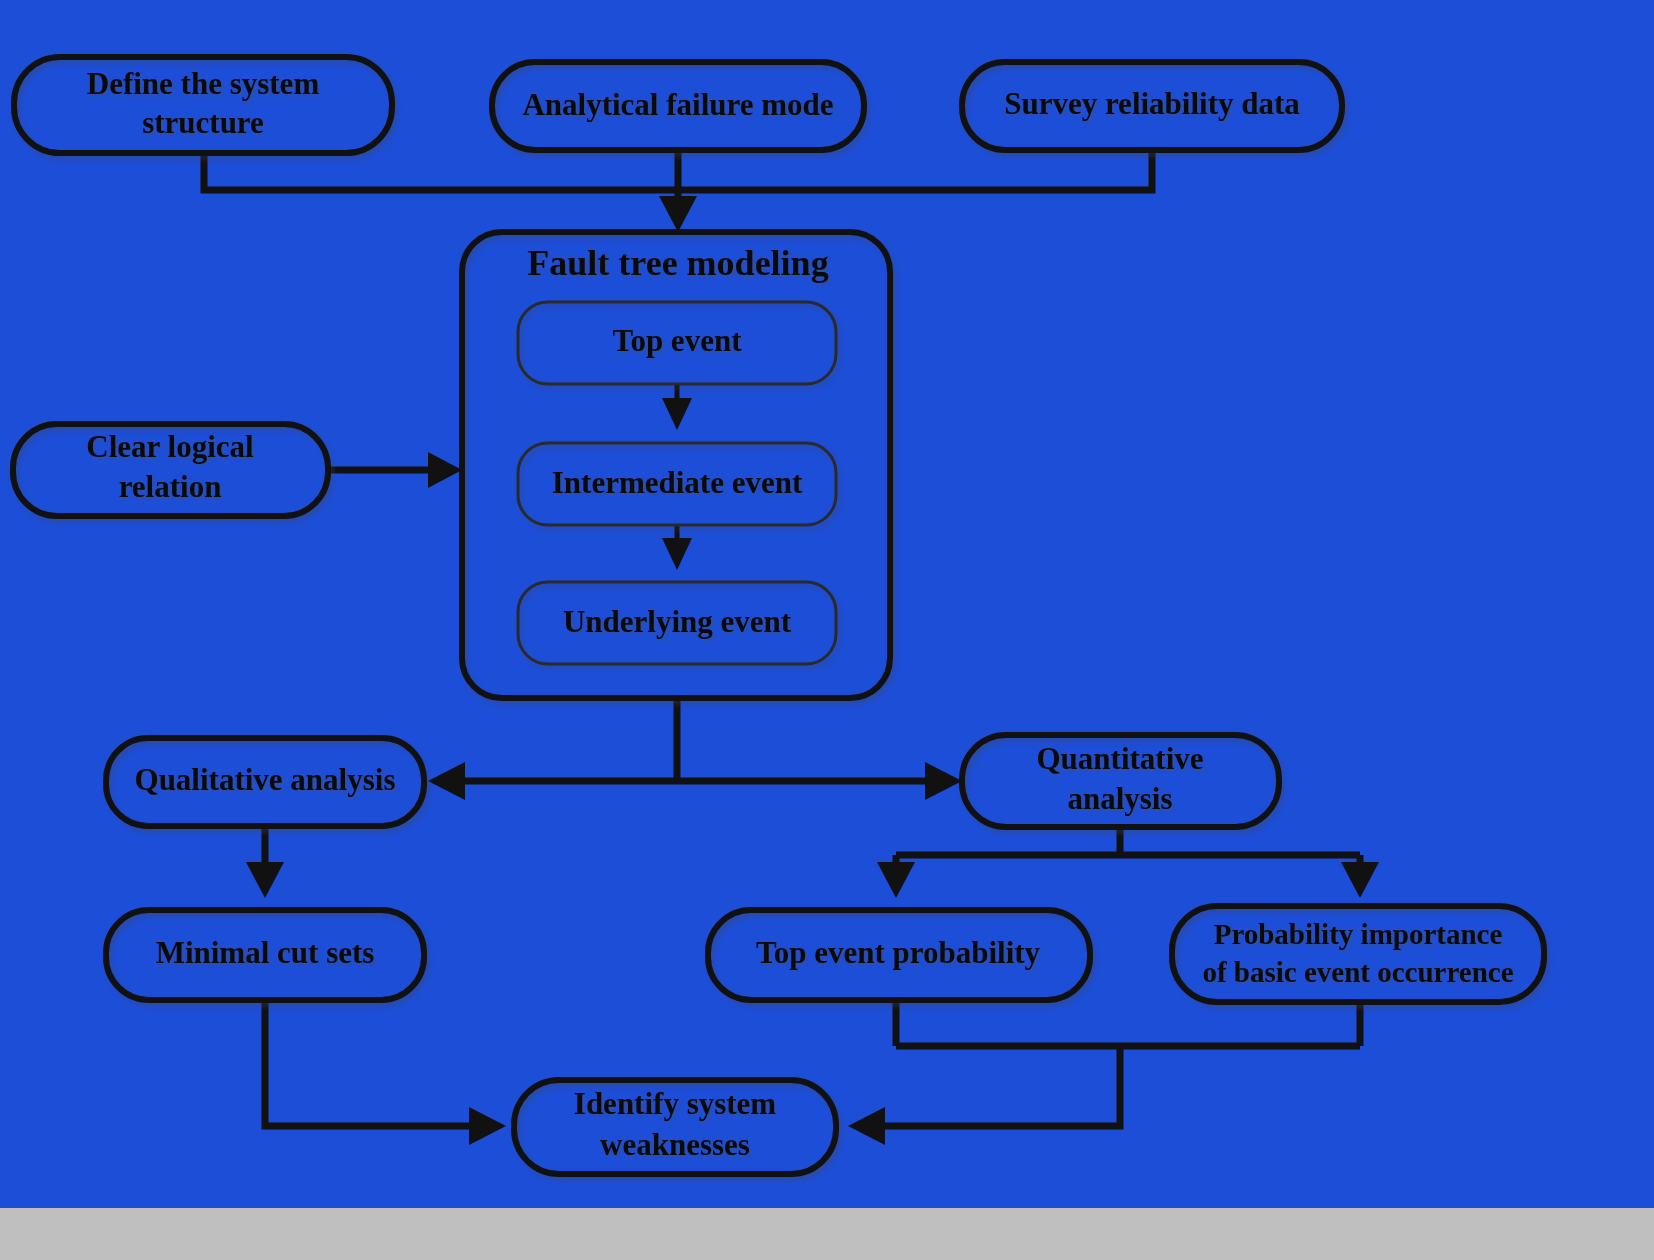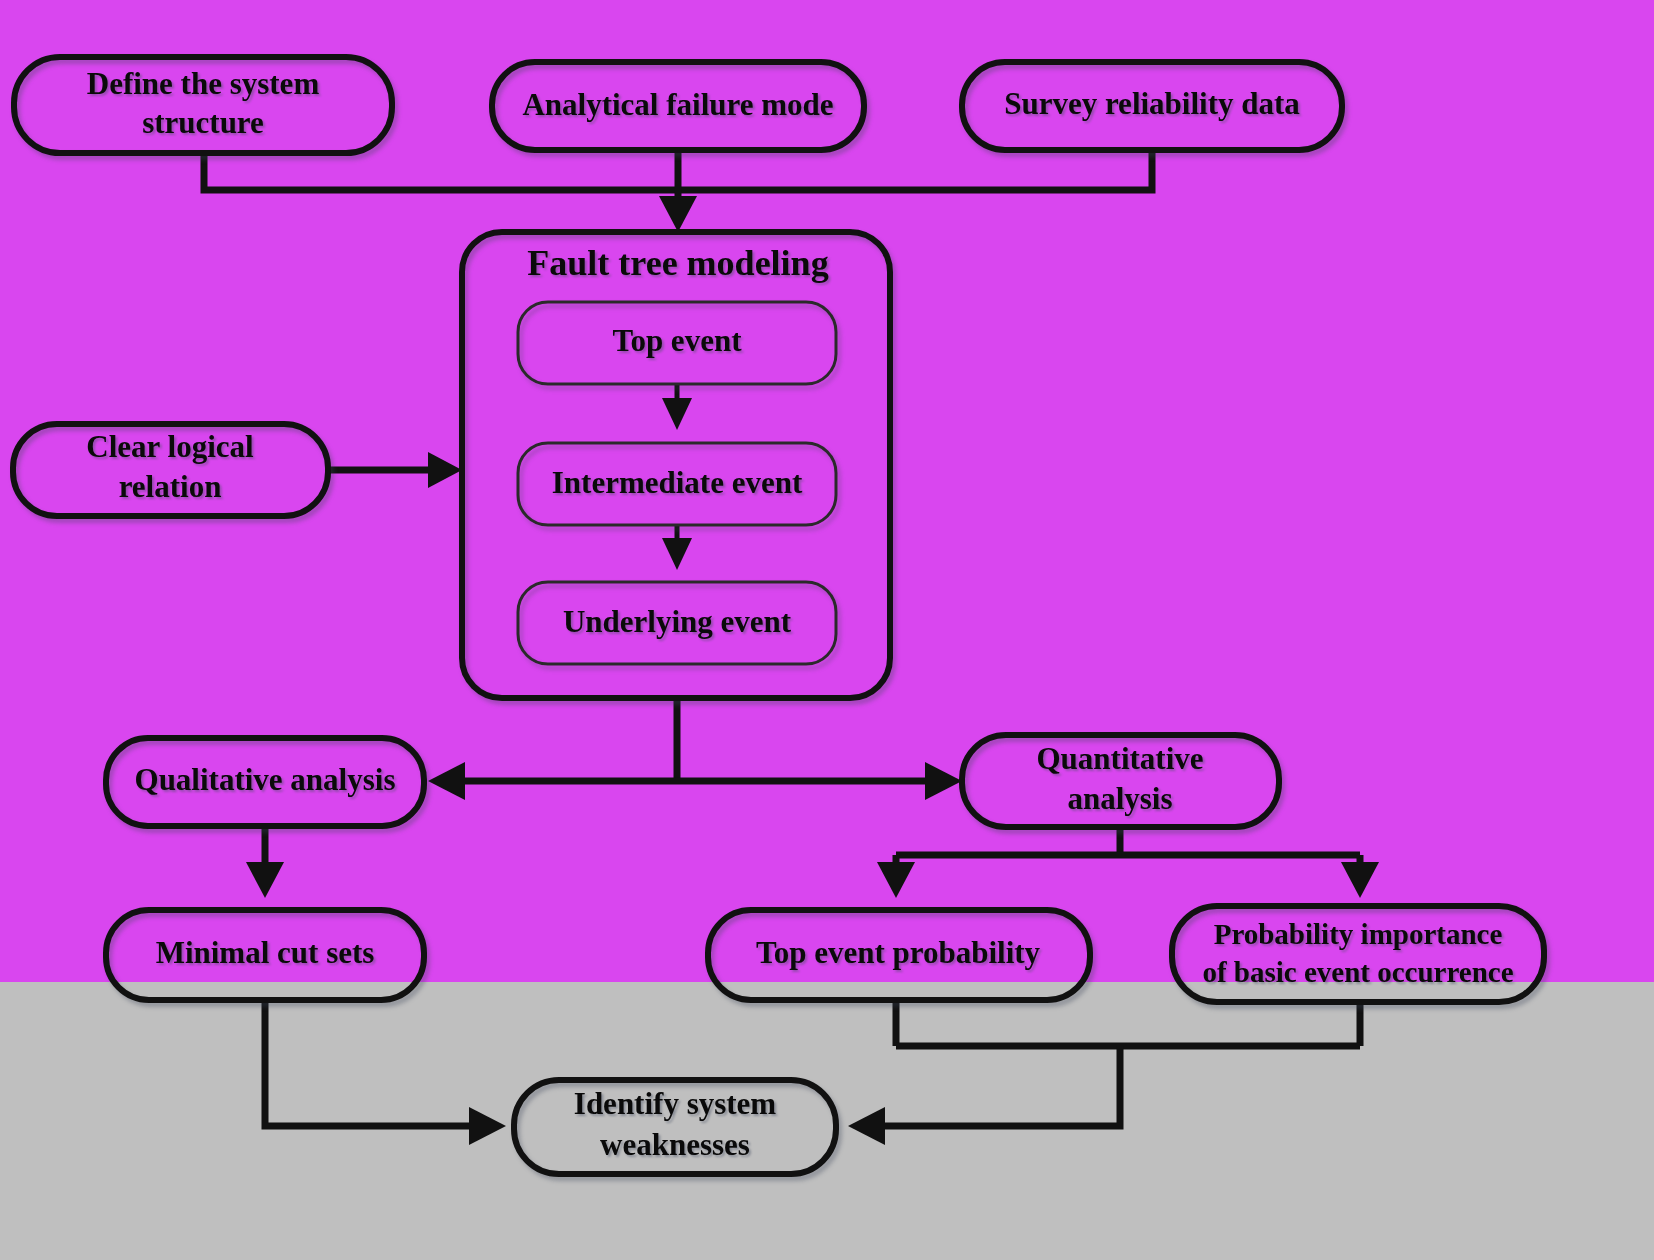--- a/index.html
+++ b/index.html
@@ -9,22 +9,22 @@
   }
   body {
     width: 1654px;
     height: 1260px;
     overflow: hidden;
     font-family: "Liberation Serif", "DejaVu Serif", serif;
   }
   #canvas {
     position: relative;
     width: 1654px;
-    height: 982px;
-    background: #d946ef;
+    height: 1208px;
+    background: #1d4ed8;
   }
   svg.flow {
     position: absolute;
     top: 0;
     left: 0;
     width: 1654px;
     height: 1260px;
   }
   .node-rect {
     fill: none;

